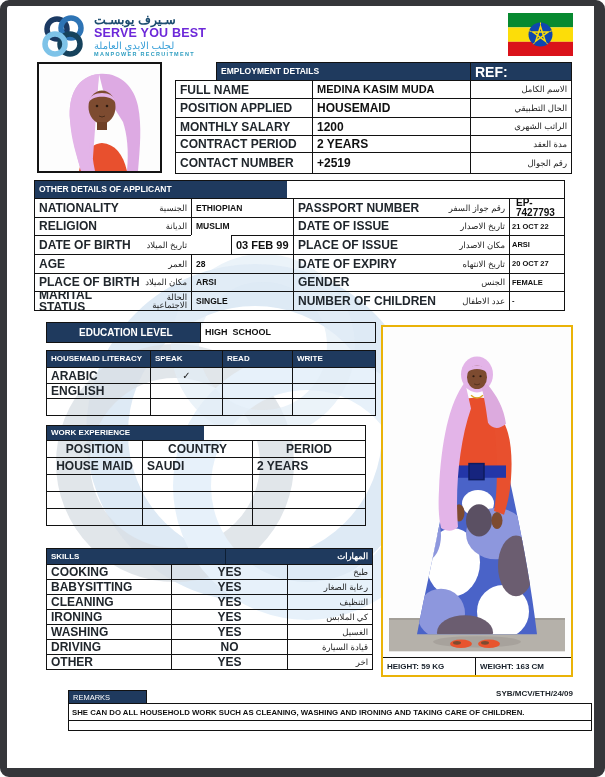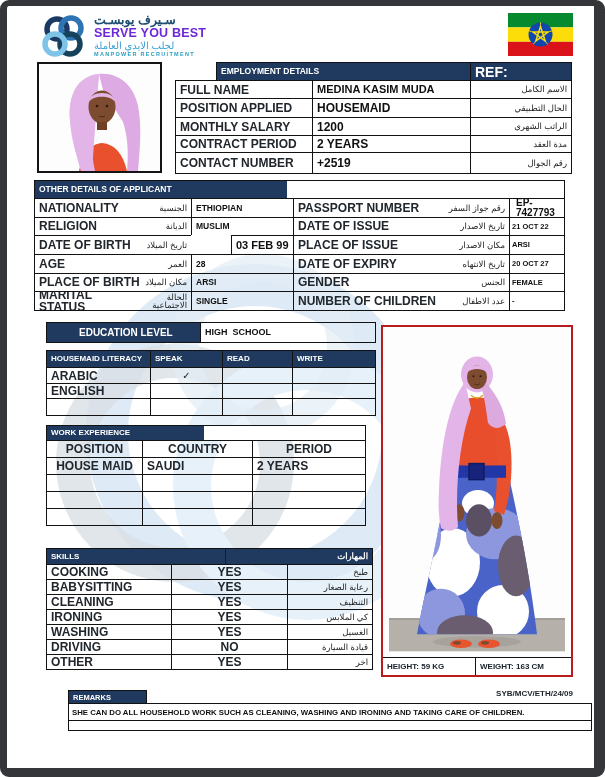--- a/index.html
+++ b/index.html
@@ -39,21 +39,21 @@
     height:100%; display:flex; align-items:center; padding:0 4px;
     background:#1f3a5e; color:#fff; font-weight:700; font-size:8.5px;
   }
 
   .photo1 {
     position:absolute; left:37px; top:62px; width:125px; height:111px;
     border:2px solid #141414; background:#fdfdfd; z-index:2;
   }
   .photo2 {
     position:absolute; left:381px; top:325px; width:192px; height:352px;
-    border:2px solid #b91c1c; background:#fdfdfd; z-index:2;
+    border:2px solid #eab308; background:#fdfdfd; z-index:2;
   }
   .hwrow {
     position:absolute; left:0; bottom:0; width:100%; height:18px;
     border-top:1px solid #121212; display:flex; background:#fff;
   }
   .hwcell {
     display:flex; align-items:center; padding:0 4px;
     font-weight:700; font-size:8px; color:#17202a;
   }
   .hwcell.first { width:93px; border-right:1px solid #121212; }
@@ -63,21 +63,21 @@
   .lt-ar   { font-size:12.5px; font-weight:700; color:#1d4d70; direction:rtl; text-align:left; line-height:1.05; }
   .lt-en   { font-size:12.5px; font-weight:800; color:#6d28d9; line-height:1.05; letter-spacing:0.2px; }
   .lt-ar2  { font-size:10px; color:#3aa0d8; direction:rtl; text-align:left; line-height:1.1; }
   .lt-en2  { font-size:5.5px; color:#2d9dc0; letter-spacing:1.3px; font-weight:700; line-height:1.2; }
 
   .flag { position:absolute; left:508px; top:13px; z-index:3; }
 
   .remarks { position:absolute; left:68px; top:690px; width:524px; z-index:2; }
   .remarks-bar {
     width:79px; height:13px; background:#1f3a5e; color:#fff;
-    font-weight:700; font-size:7.5px; display:flex; align-items:center;
+    font-weight:400; font-size:7.5px; display:flex; align-items:center;
     padding:0 4px; border:1px solid #121212; border-bottom:none;
   }
   .remarks-text {
     width:524px; height:18px; border:1px solid #121212;
     display:flex; align-items:center; padding:0 3px;
     font-size:7.8px; font-weight:700; color:#101010;
   }
   .remarks-empty { width:524px; height:10px; border:1px solid #121212; border-top:none; }
 
   .footer-code {

